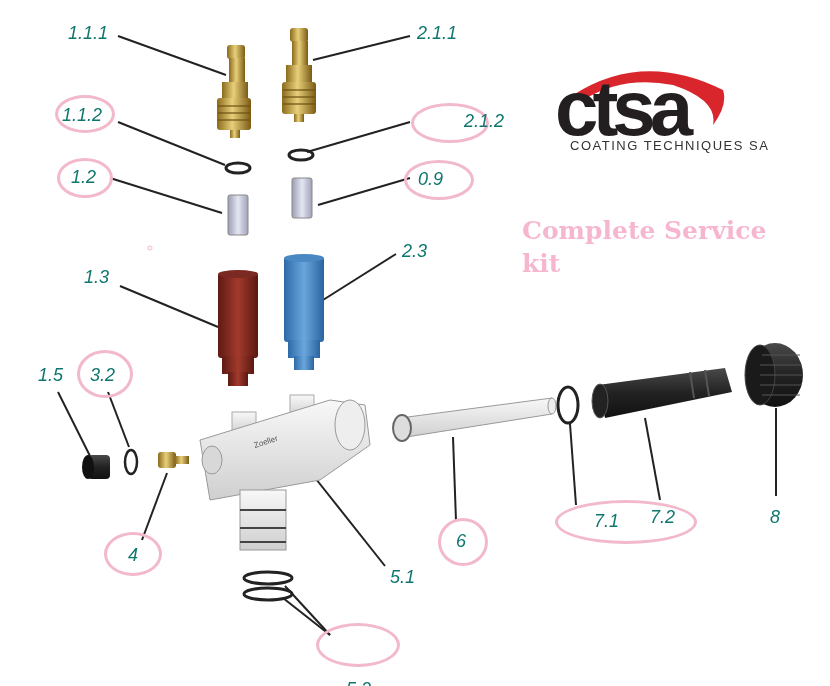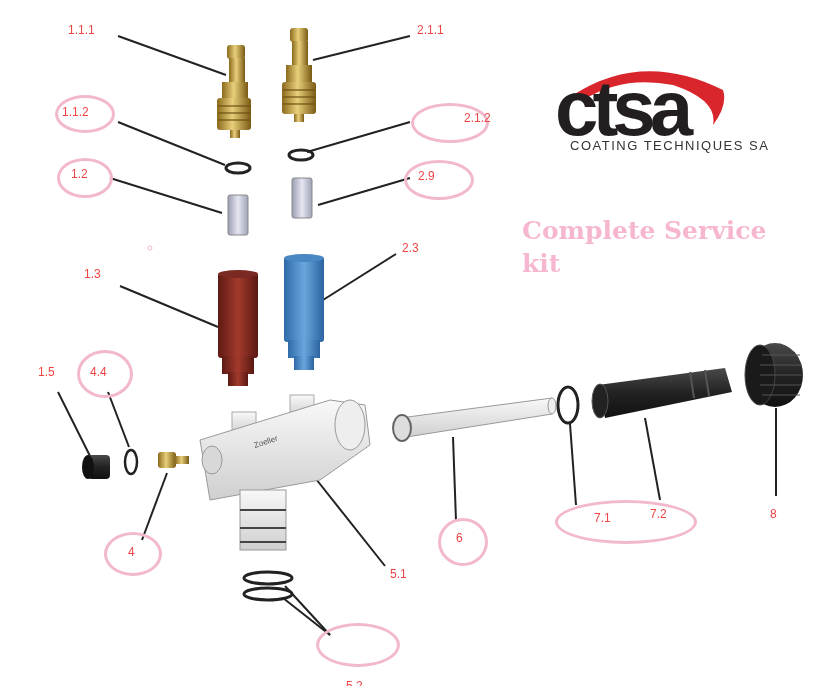--- a/index.html
+++ b/index.html
@@ -1,18 +1,18 @@
 <!DOCTYPE html>
 <html><head>
 <meta charset="utf-8">
 <style>
   html,body{margin:0;padding:0;background:#fff;}
   body{width:830px;height:686px;position:relative;overflow:hidden;font-family:"Liberation Sans",sans-serif;}
   svg{position:absolute;left:0;top:0;}
-  .lbl{position:absolute;font-size:12px;color:#ef4444;line-height:1;white-space:nowrap;}
+  .lbl{position:absolute;font-size:18px;color:#0f766e;line-height:1;white-space:nowrap;font-style:italic;}
   .ring{position:absolute;border:3px solid #f2b8cc;border-radius:50%;box-sizing:border-box;}
   .kit{position:absolute;left:522px;top:214px;font-family:"DejaVu Serif",serif;font-weight:bold;color:#f7b6cf;font-size:25px;line-height:33px;}
   .logo{position:absolute;left:553px;top:55px;width:175px;height:100px;}
   .logo-sub{position:absolute;left:570px;top:138px;font-size:13px;letter-spacing:1.5px;color:#333;}
 </style>
 </head>
 <body>
 
 <svg width="830" height="686" viewBox="0 0 830 686">
   <defs>
@@ -197,24 +197,24 @@
 <div class="ring" style="left:104px;top:532px;width:58px;height:44px;"></div>
 <div class="ring" style="left:316px;top:623px;width:84px;height:44px;"></div>
 <div class="ring" style="left:438px;top:518px;width:50px;height:48px;"></div>
 <div class="ring" style="left:555px;top:500px;width:142px;height:44px;"></div>
 
 <div class="lbl" style="left:68px;top:24px;">1.1.1</div>
 <div class="lbl" style="left:417px;top:24px;">2.1.1</div>
 <div class="lbl" style="left:62px;top:106px;">1.1.2</div>
 <div class="lbl" style="left:418px;top:112px;margin-left:46px;">2.1.2</div>
 <div class="lbl" style="left:71px;top:168px;">1.2</div>
-<div class="lbl" style="left:418px;top:170px;">2.9</div>
+<div class="lbl" style="left:418px;top:170px;">0.9</div>
 <div class="lbl" style="left:84px;top:268px;">1.3</div>
 <div class="lbl" style="left:402px;top:242px;">2.3</div>
 <div class="lbl" style="left:38px;top:366px;">1.5</div>
-<div class="lbl" style="left:90px;top:366px;">4.4</div>
+<div class="lbl" style="left:90px;top:366px;">3.2</div>
 <div class="lbl" style="left:128px;top:546px;">4</div>
 <div class="lbl" style="left:390px;top:568px;">5.1</div>
 <div class="lbl" style="left:346px;top:636px;margin-top:44px;">5.2</div>
 <div class="lbl" style="left:456px;top:532px;">6</div>
 <div class="lbl" style="left:566px;top:512px;margin-left:28px;">7.1</div>
 <div class="lbl" style="left:650px;top:508px;">7.2</div>
 <div class="lbl" style="left:770px;top:508px;">8</div>
 
 </body></html>

